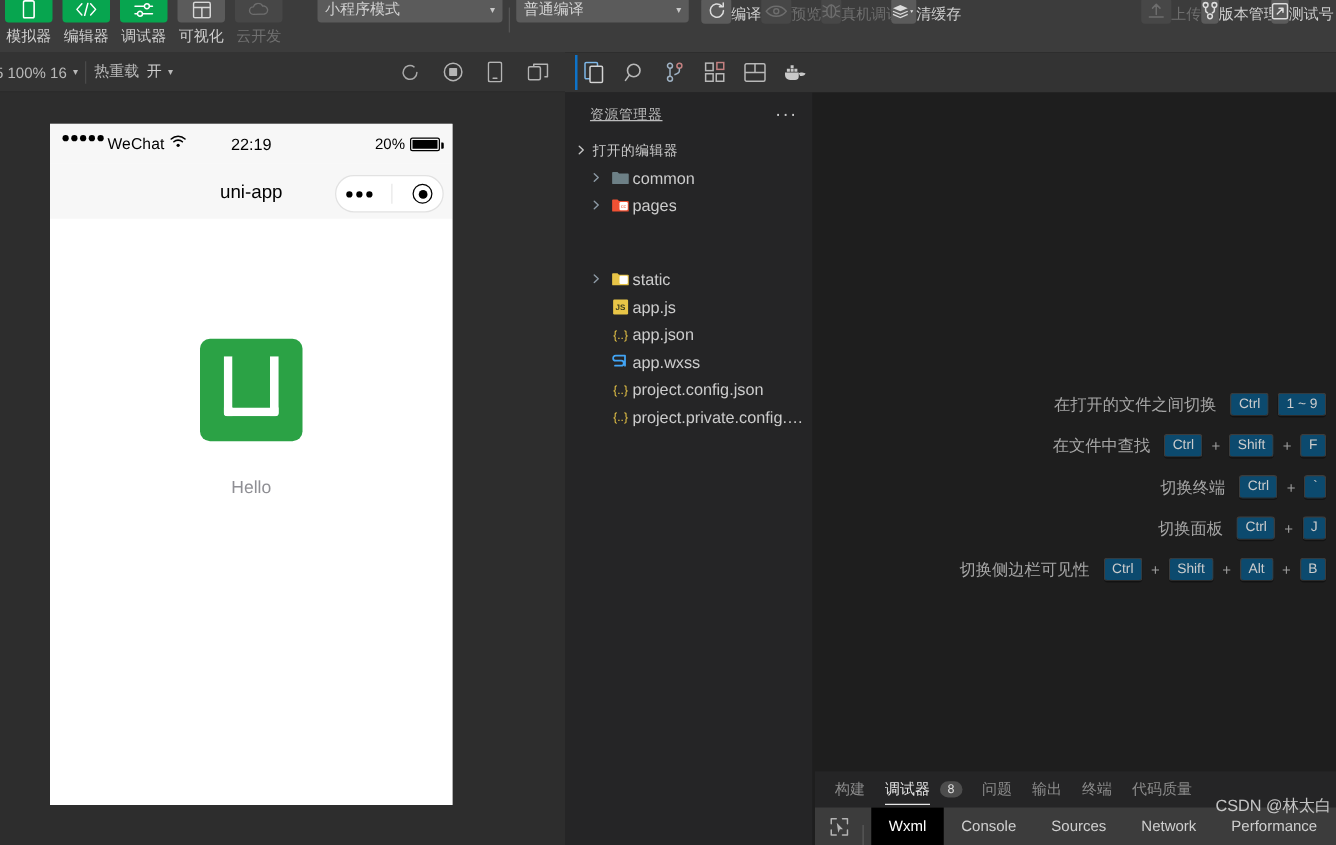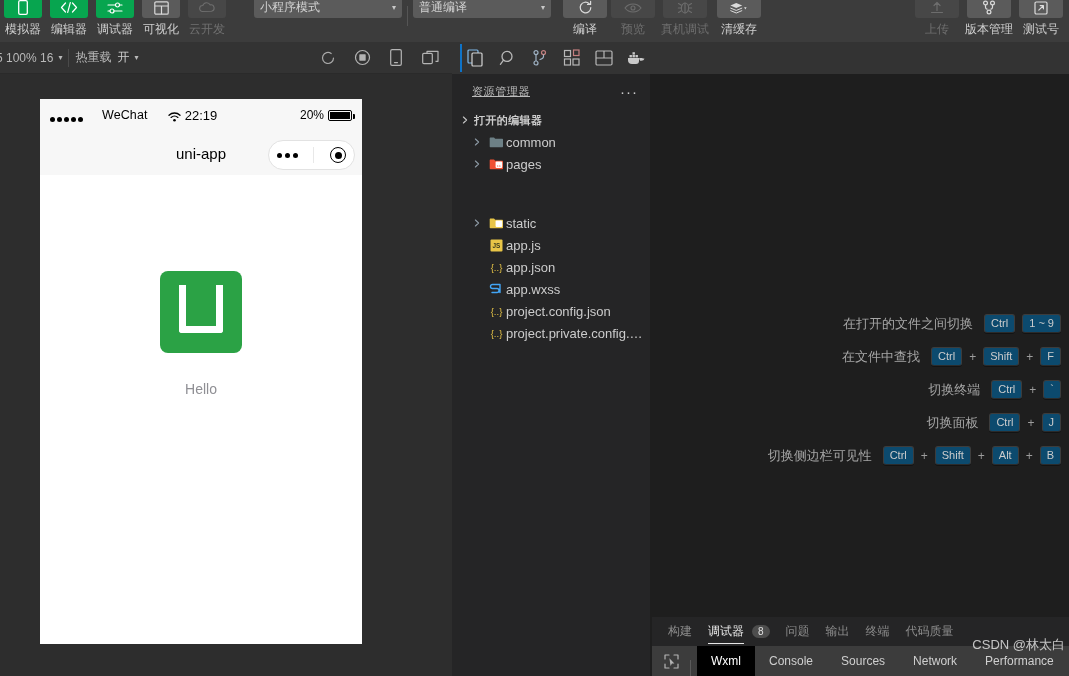--- a/index.html
+++ b/index.html
@@ -54,21 +54,21 @@
     margin-left: auto; padding-left: 10px;
     font-size: 8px; color: #c8c8c8;
   }
   .tb-divider {
     width: 1px; height: 20px; background: #555;
     margin: 0 5px;
   }
 
   
   .tb-act {
-    width: 48px; display: flex; flex-direction: column;
+    width: 48px; display: flex; 
     align-items: center; cursor: pointer;
   }
   .tb-act .sq {
     width: 44px; height: 21px; margin-top: -3px;
     background: #5b5b5b; border-radius: 3px;
     display: flex; align-items: center; justify-content: center;
   }
   .tb-act .sq.dim { background: #474747; }
   .tb-act .t { font-size: 12px; color: #cfcfcf; margin-top: 3px; white-space: nowrap; }
   .tb-act .t.dimmed { color: #6e6e6e; }
@@ -101,21 +101,21 @@
     position: absolute; left: 40px; top: 25px;
     width: 322px; height: 545px;
     background: #ffffff;
     overflow: hidden;
   }
   #statusbar {
     height: 32px; background: #f7f7f7;
     display: flex; align-items: center;
     padding: 0 10px; color: #000; font-size: 12px;
   }
-  .sb-left { display: flex; align-items: flex-end; gap: 19px; flex: 1; }
+  .sb-left { display: flex; align-items: flex-start; gap: 3px; flex: 1; }
   .dotrow { display: flex; gap: 2px; }
   .dotrow i { width: 5px; height: 5px; border-radius: 50%; background: #000; display: block; }
   .sb-carrier { font-size: 12.5px; letter-spacing: .1px; }
   .sb-time { font-size: 13px; font-weight: 400; }
   .sb-right { flex: 1; display: flex; align-items: center; justify-content: flex-end; gap: 4px; font-size: 12px; }
   .battery {
     width: 24px; height: 11px; border: 1px solid #000; border-radius: 2px;
     position: relative; padding: 1px;
   }
   .battery::after {
@@ -195,21 +195,21 @@
     padding: 0 12px 0 20px; justify-content: space-between;
   }
   #side-title { font-size: 11px; color: #bbb; letter-spacing: .6px; text-decoration: underline; }
   #side-dots { color: #cccccc; font-size: 15px; letter-spacing: 1px; cursor: pointer; line-height: 8px; }
 
   .tree-row {
     height: 22px; display: flex; align-items: center;
     font-size: 13px; color: #cccccc; cursor: pointer;
     padding-right: 6px; white-space: nowrap; overflow: hidden;
   }
-  .tree-row.section { font-weight: bold; font-size: 11px; letter-spacing: .4px; }
+  .tree-row.section { font-weight: normal; font-size: 11px; letter-spacing: .4px; }
   .tree-row.selected { background: #37373d; }
   .tw { width: 18px; display:flex; align-items:center; justify-content:center; flex: none; }
   .tw svg { display: block; }
   .ficon { width: 20px; display:flex; align-items:center; justify-content:center; flex:none; }
   .tlabel { overflow: hidden; text-overflow: ellipsis; }
 
   
   #watermark {
     flex: 1; background: #1e1e1e; position: relative;
   }

